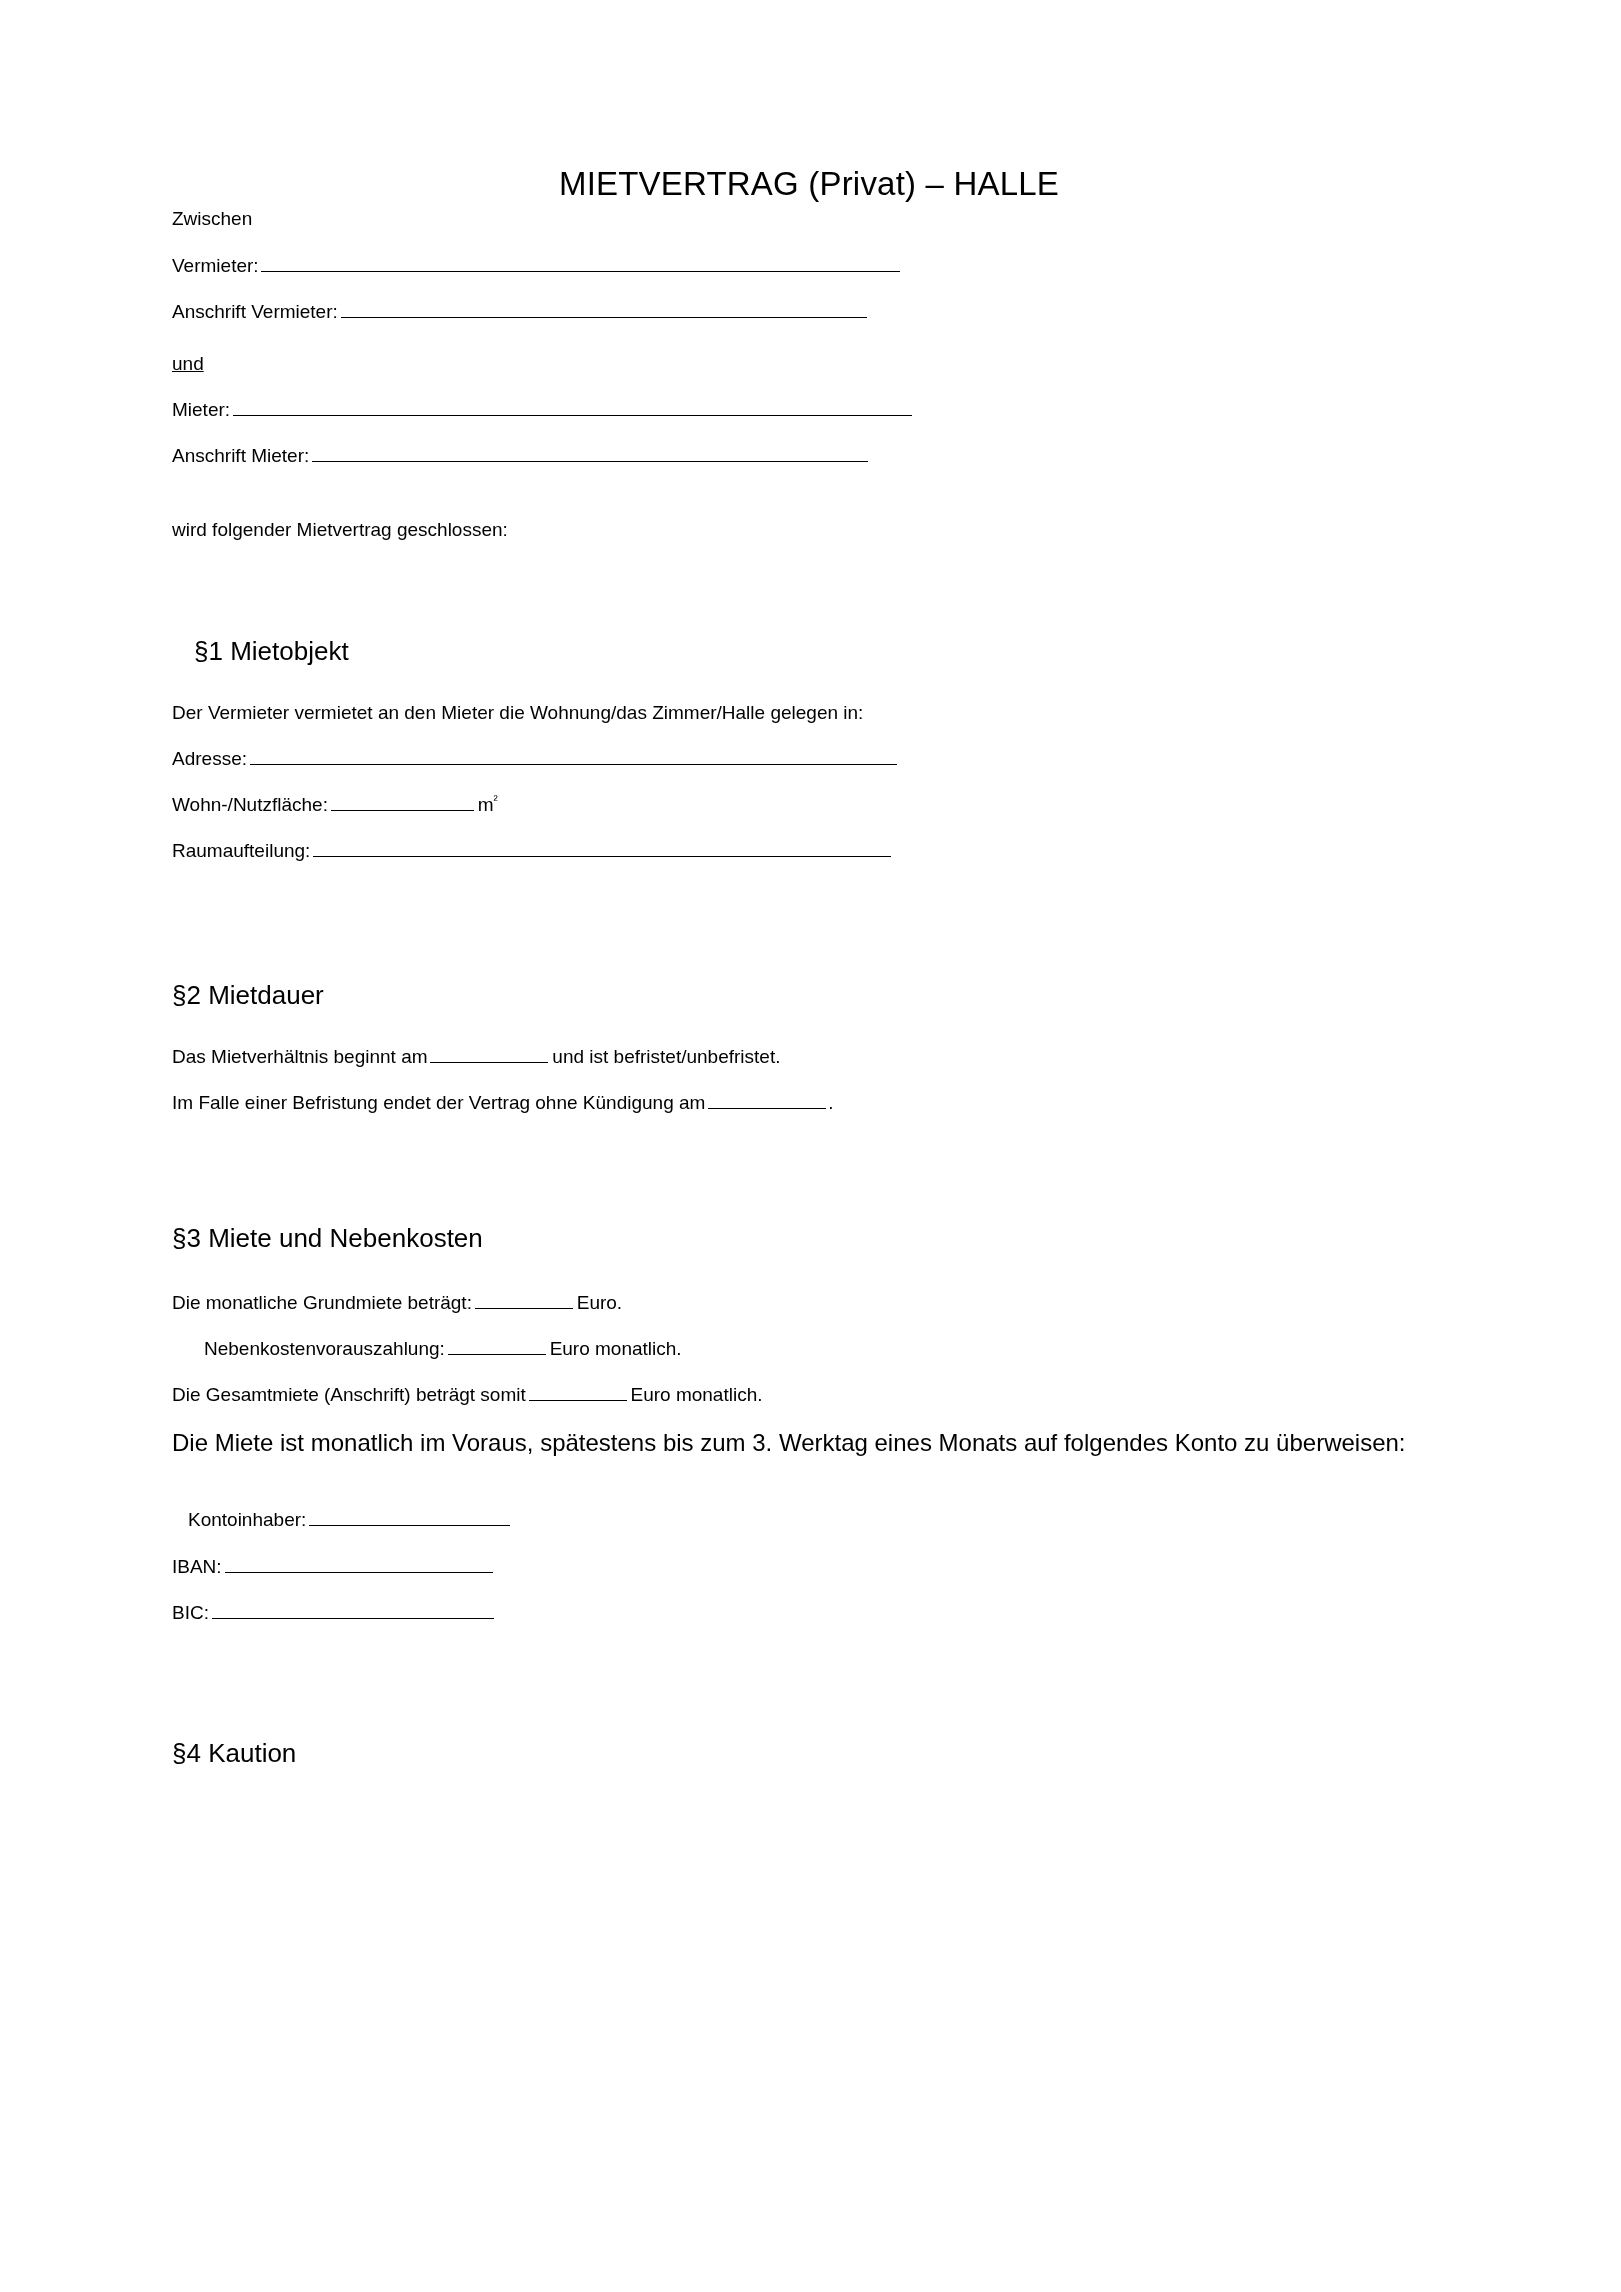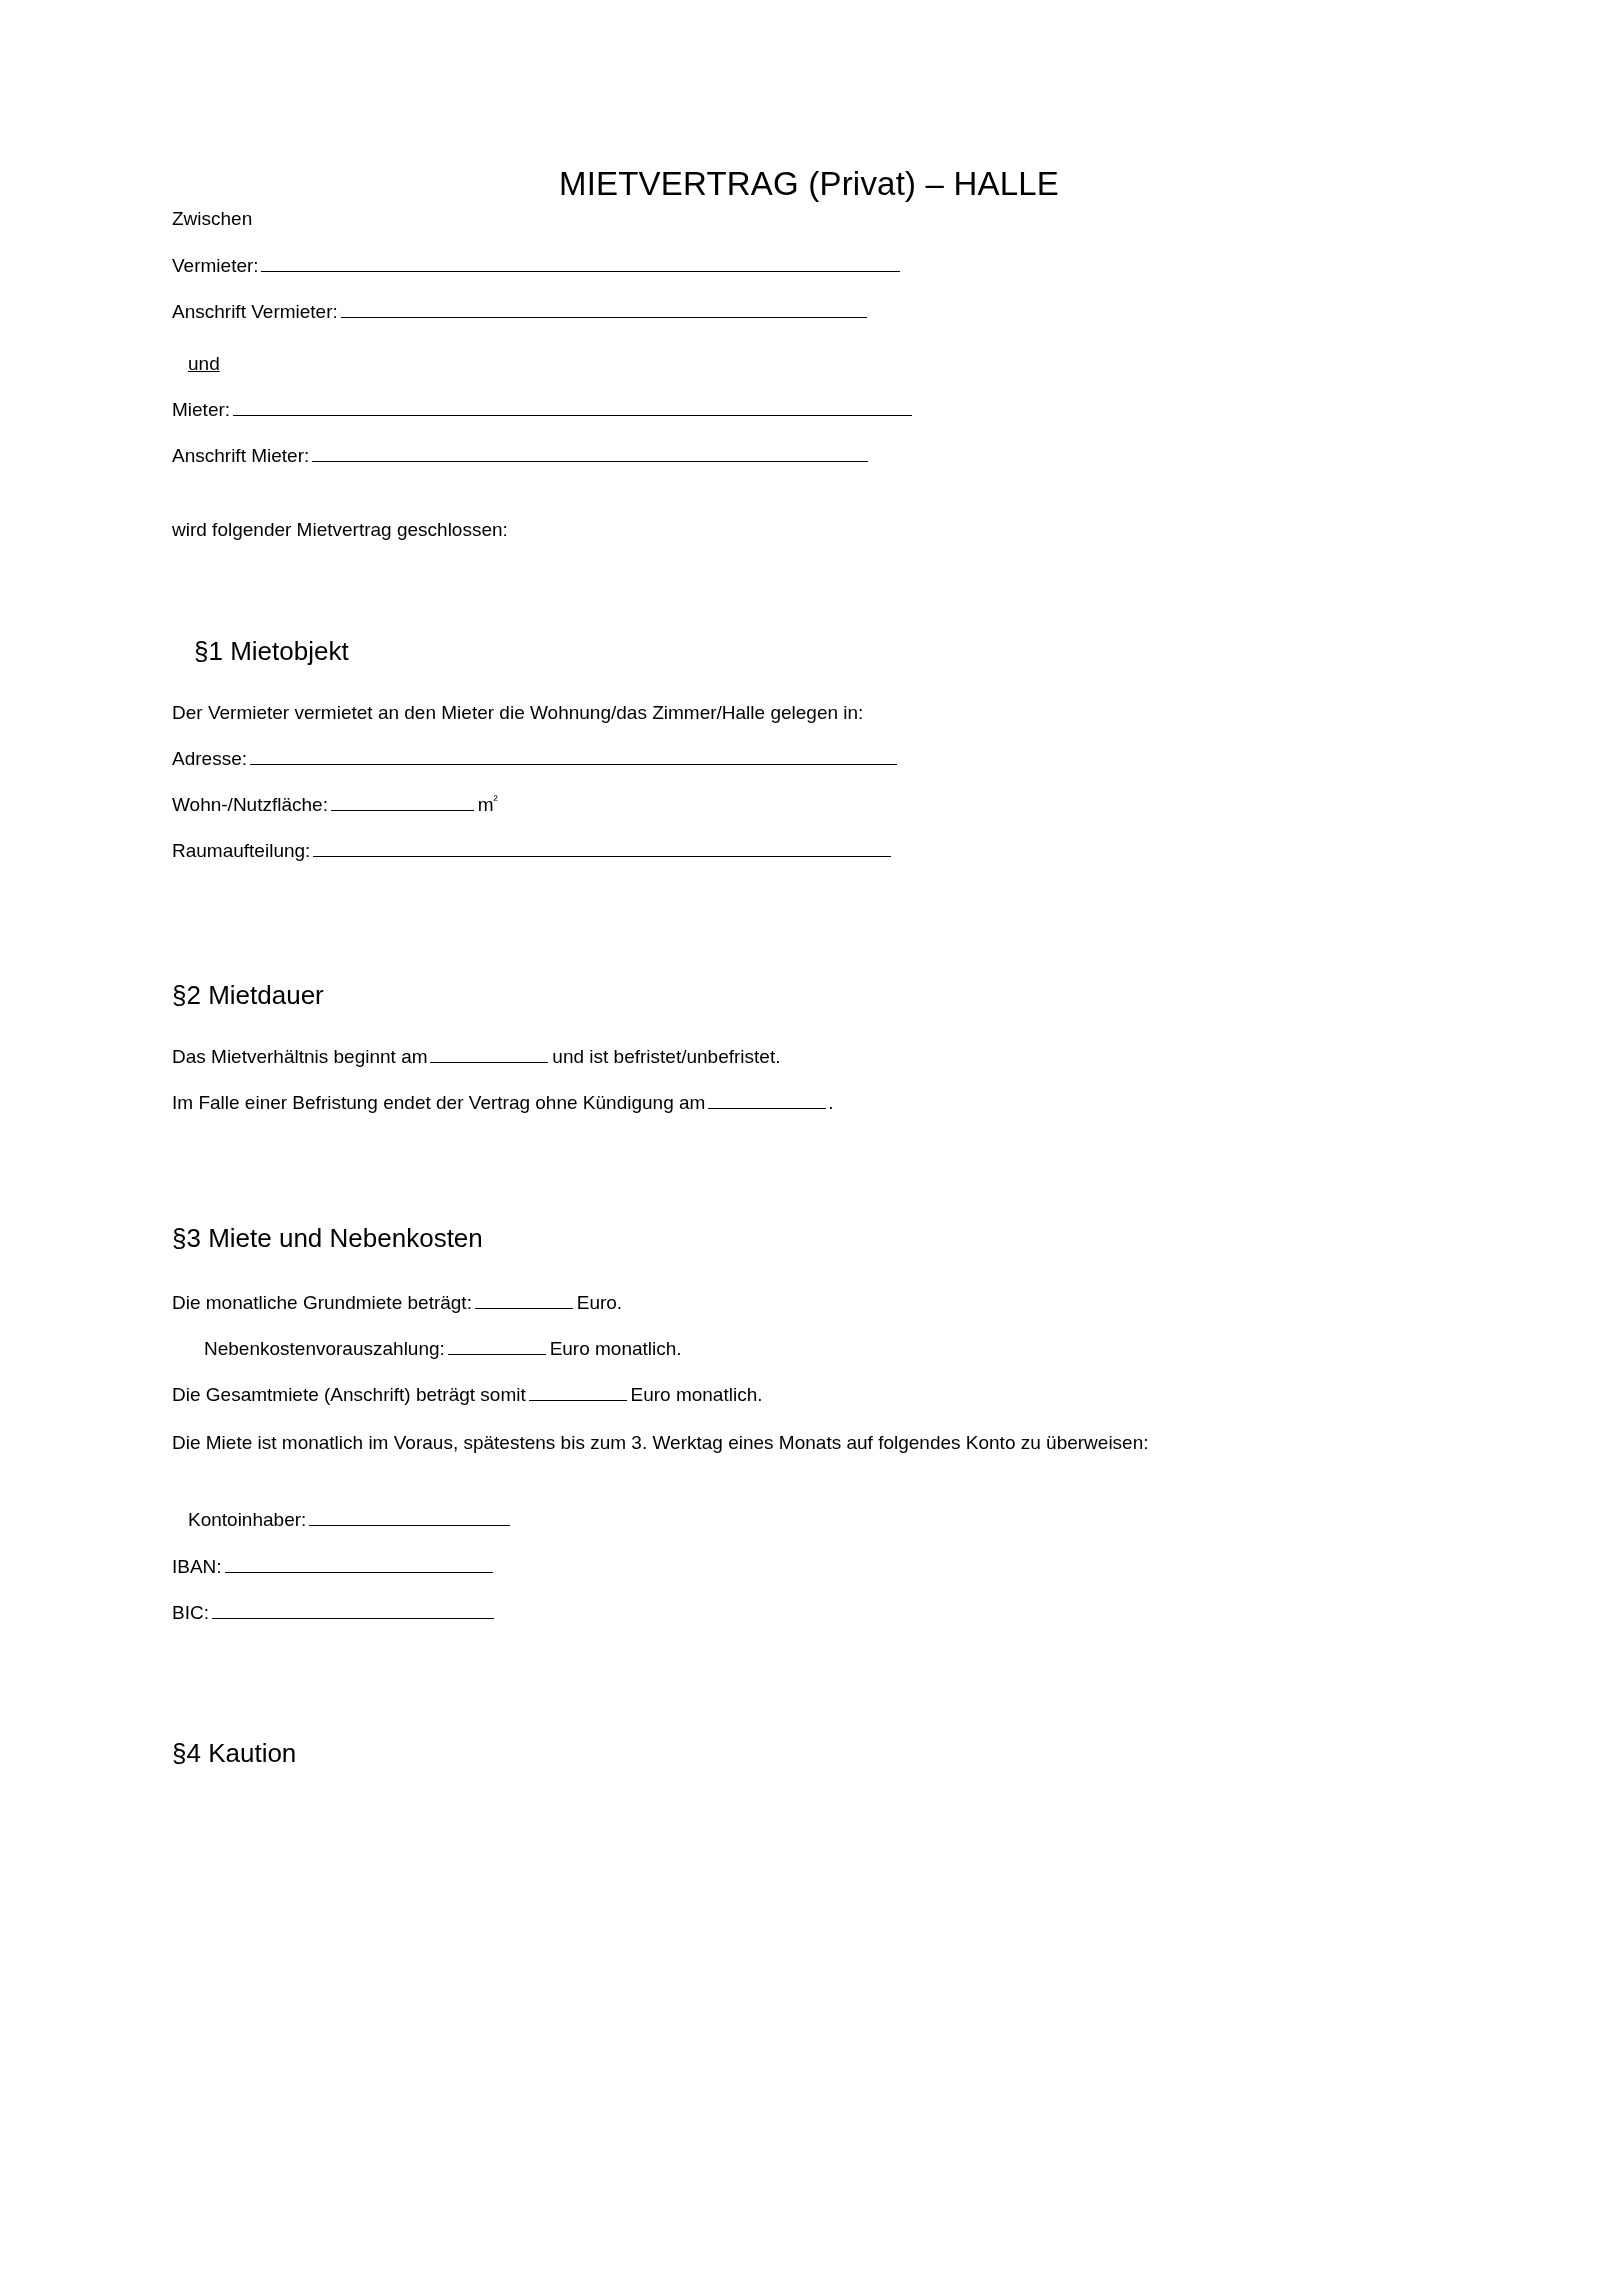--- a/index.html
+++ b/index.html
@@ -43,21 +43,21 @@
   
   .body-line {
     position: absolute;
     font-size: 19px;
     font-weight: 400;
     line-height: 25.5px;
     white-space: nowrap;
   }
   .para {
     position: absolute;
-    font-size: 19px;
+    font-size: 24px;
     font-weight: 400;
     line-height: 29px;
     width: 1240px;
   }
   .heading {
     position: absolute;
     font-size: 26px;
     font-weight: 400;
     line-height: 31px;
     white-space: nowrap;
@@ -88,21 +88,21 @@
   <div class="content">
 
     <div class="doc-title">MIETVERTRAG (Privat) – HALLE</div>
 
     <div class="body-line" style="top:206px; left:0;">Zwischen</div>
 
     <div class="body-line" style="top:253px; left:0;"><span>Vermieter:</span><span class="rule" style="width:639px;"></span></div>
 
     <div class="body-line" style="top:299px; left:0;"><span>Anschrift Vermieter:</span><span class="rule" style="width:526px;"></span></div>
 
-    <div class="body-line" style="top:351px; left:16px;text-decoration:underline;">und</div>
+    <div class="body-line" style="top:351px; left:0;text-decoration:underline;">und</div>
 
     <div class="body-line" style="top:397px; left:0;"><span>Mieter:</span><span class="rule" style="width:679px;"></span></div>
 
     <div class="body-line" style="top:443px; left:0;"><span>Anschrift Mieter:</span><span class="rule" style="width:556px;"></span></div>
 
     <div class="body-line" style="top:517px; left:0;">wird folgender Mietvertrag geschlossen:</div>
 
     <div class="heading" style="top:636px; left:0;margin-left:22px;">§1 Mietobjekt</div>
 
     <div class="body-line" style="top:700px; left:0;">Der Vermieter vermietet an den Mieter die Wohnung/das Zimmer/Halle gelegen in:</div>

